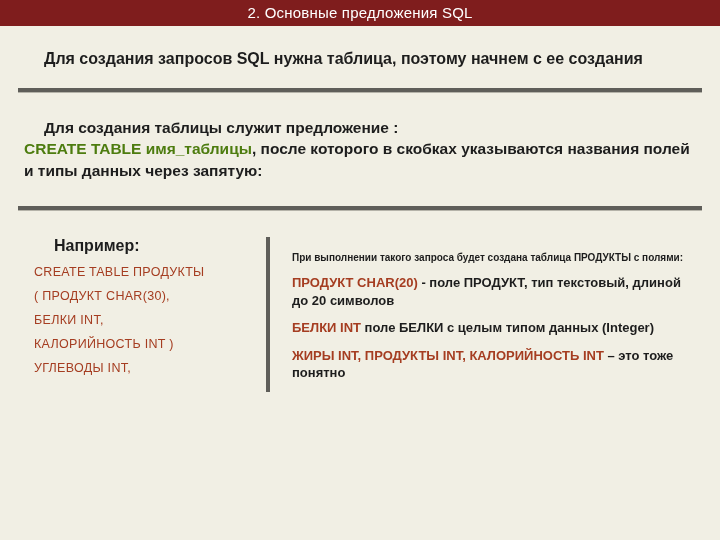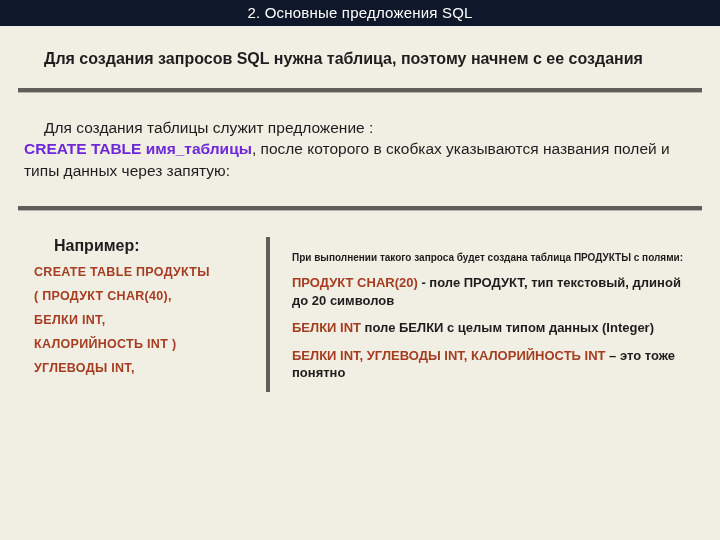--- a/index.html
+++ b/index.html
@@ -6,21 +6,21 @@
     margin: 0;
     padding: 0;
     width: 720px;
     height: 540px;
     background: #f1efe4;
     font-family: Arial, Helvetica, sans-serif;
     color: #1d1d1d;
     overflow: hidden;
   }
   .header {
-    background: #0f172a;
+    background: #7f1d1d;
     color: #fff;
     text-align: center;
     font-size: 15px;
     padding: 4px 0 5px 0;
     letter-spacing: 0.2px;
   }
   .block {
     padding: 4px 24px 8px 24px;
   }
   .divider-wrap {
@@ -36,22 +36,22 @@
     font-size: 16px;
     line-height: 1.35;
     margin: 18px 0 10px 0;
   }
   .intro .indent { display:inline-block; width:20px; }
   .para2 {
     font-size: 15.5px;
     line-height: 1.4;
     margin: 20px 0 16px 0;
   }
-  .para2 .bold { font-weight: normal; margin-top: 34px; }
-  .para2 .cmd { color:#6d28d9; font-weight: bold; }
+  .para2 .bold { font-weight: bold; margin-top: 34px; }
+  .para2 .cmd { color:#4d7c0f; font-weight: bold; }
   .columns {
     display: flex;
     margin-top: 26px;
     padding: 0 24px 0 34px;
   }
   .col-left {
     width: 210px;
     flex: 0 0 210px;
   }
   .col-sep {
@@ -63,21 +63,21 @@
     flex: 1;
     padding-top: 14px;
   }
   .ex-title {
     font-weight: bold;
     font-size: 16px;
     margin: 0 0 10px 20px;
   }
   .sql-line {
     color:#a53d21;
-    font-weight: bold;
+    font-weight: normal;
     font-size: 12.5px;
     margin: 0 0 10px 0;
     letter-spacing: 0.3px;
   }
   .right-intro {
     font-weight: bold;
     font-size: 10px;
     line-height: 1.35;
     margin-bottom: 10px;
   }
@@ -113,36 +113,36 @@
 </div>
 
 <div class="divider-wrap">
   <div class="divider"></div>
 </div>
 
 <div class="columns">
   <div class="col-left">
     <div class="ex-title">Например:</div>
     <div class="sql-line">CREATE  TABLE  ПРОДУКТЫ</div>
-    <div class="sql-line">( ПРОДУКТ CHAR(40),</div>
+    <div class="sql-line">( ПРОДУКТ CHAR(30),</div>
     <div class="sql-line">БЕЛКИ  INT,</div>
     <div class="sql-line">КАЛОРИЙНОСТЬ INT )</div>
     <div class="sql-line">УГЛЕВОДЫ INT,</div>
   </div>
 
   <div class="col-sep"></div>
 
   <div class="col-right">
     <div class="right-intro">При выполнении такого запроса будет создана таблица ПРОДУКТЫ с полями:</div>
 
     <div class="field-desc">
       <span class="kw">ПРОДУКТ CHAR(20)</span><span class="norm"> - </span><span class="norm">поле ПРОДУКТ, тип текстовый, длиной до 20 символов</span>
     </div>
 
     <div class="field-desc">
       <span class="kw">БЕЛКИ  INT</span><span class="norm">  </span><span class="norm">поле БЕЛКИ с целым типом данных (Integer)</span>
     </div>
 
     <div class="field-desc">
-      <span class="kw">БЕЛКИ INT, УГЛЕВОДЫ INT, КАЛОРИЙНОСТЬ INT</span><span class="norm"> – </span><span class="norm">это тоже понятно</span>
+      <span class="kw">ЖИРЫ INT, ПРОДУКТЫ INT, КАЛОРИЙНОСТЬ INT</span><span class="norm"> – </span><span class="norm">это тоже понятно</span>
     </div>
   </div>
 </div>
 
 </body></html>

